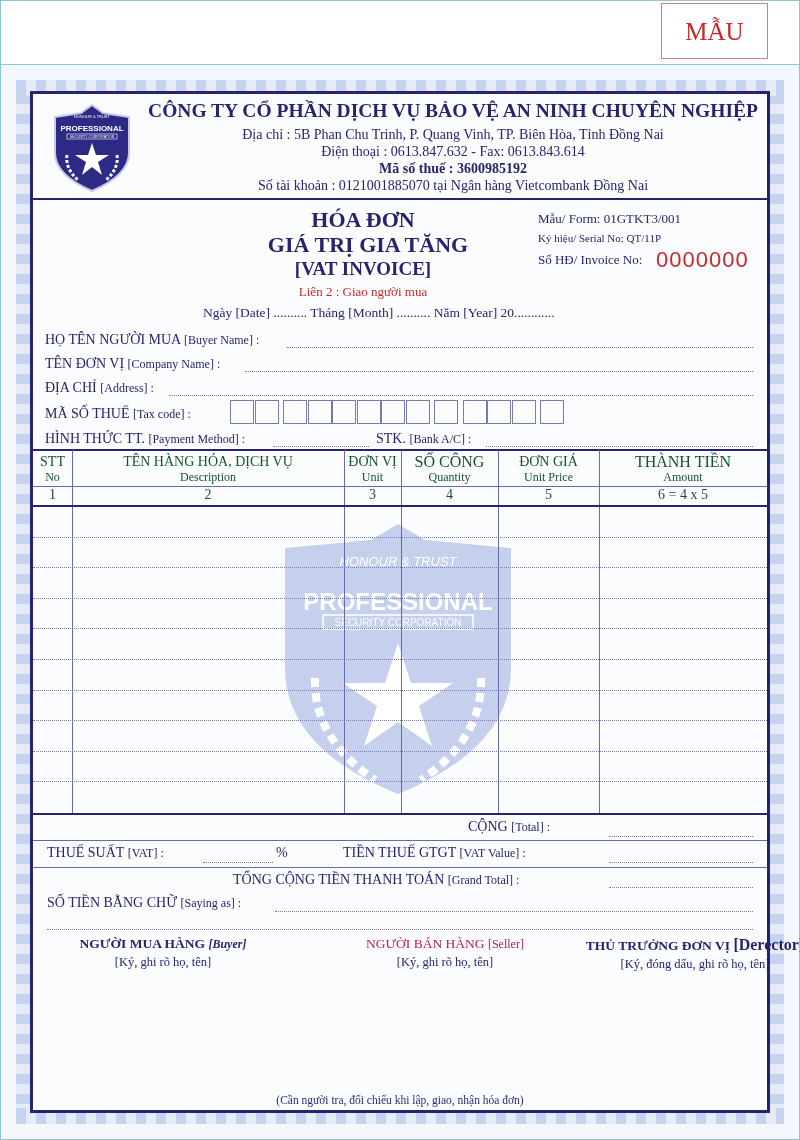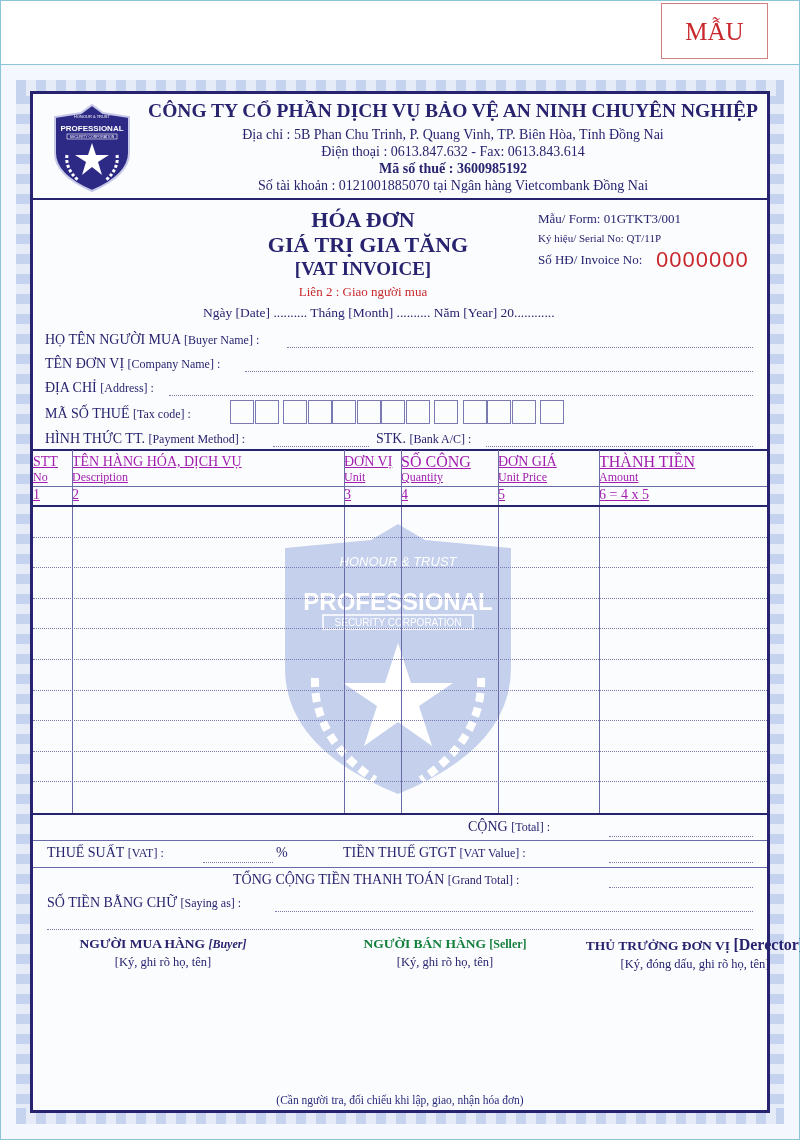--- a/index.html
+++ b/index.html
@@ -39,21 +39,21 @@
   .abs { position: absolute; }
   .hline { position: absolute; left: 0; right: 0; height: 0; border-top: 2px solid #28236e; }
   .hthin { position: absolute; left: 0; right: 0; height: 0; border-top: 1px solid #6b6aa8; }
   .dots { position: absolute; height: 0; border-top: 1px dotted #7a7ab0; }
   .company-name { left: 110px; top: 6px; width: 620px; text-align: center; font-size: 19.5px; font-weight: bold; color: #28236e; }
   .company-line { left: 110px; width: 620px; text-align: center; font-size: 14px; color: #28236e; }
   .title { text-align: center; font-weight: bold; color: #28236e; }
   .label { font-size: 14px; color: #28236e; white-space: nowrap; }
   .small { font-size: 12px; }
   .red { color: #c8282c; }
-  .cell-text { color: #a21caf; text-decoration: underline; }
+  .cell-text { text-align: center; color: #14532d; }
   .vline { position: absolute; width: 0; border-left: 1px solid #6b6aa8; }
   .taxbox { position: absolute; top: 0; width: 24px; height: 24px; border: 1px solid #7a7ab0; box-sizing: border-box; }
 </style>
 </head>
 <body>
 
 <div class="top-band"></div>
 <div class="stamp">MẪU</div>
 
 <div class="paper"></div>
@@ -247,21 +247,21 @@
   </div>
   <div class="dots" style="left:242px;right:14px;top:817px"></div>
   <div class="dots" style="left:14px;right:14px;top:835px"></div>
 
   <div id="signatures" class="abs" style="left:0;right:0;top:842px;height:40px">
       <div class="abs" style="left: 10px; width: 240px; top: 0px; text-align: center;">
         <div style="font-size: 13.5px; font-weight: bold; color: rgb(40, 35, 110);"><span>NGƯỜI MUA HÀNG</span> <span style="font-size: 12px; font-style: italic;">[Buyer]</span></div>
         <div style="font-size: 12.5px; margin-top: 3px; color: rgb(40, 35, 110);">[Ký, ghi rõ họ, tên]</div>
       </div>
       <div class="abs" style="left: 292px; width: 240px; top: 0px; text-align: center;">
-        <div style="font-size: 13.5px; font-weight: bold; color: #15803d;"><span>NGƯỜI BÁN HÀNG</span> <span style="font-size: 12px;">[Seller]</span></div>
+        <div style="font-size: 13.5px; font-weight: normal; color: #be185d;"><span>NGƯỜI BÁN HÀNG</span> <span style="font-size: 12px;">[Seller]</span></div>
         <div style="font-size: 12.5px; margin-top: 3px; color: rgb(40, 35, 110);">[Ký, ghi rõ họ, tên]</div>
       </div>
       <div class="abs" style="left: 542px; width: 240px; top: 0px; text-align: center;">
         <div style="font-size: 13.5px; font-weight: bold; color: rgb(40, 35, 110);"><span>THỦ TRƯỞNG ĐƠN VỊ</span> <span style="font-size: 16px;">[Derector]</span></div>
         <div style="font-size: 12.5px; margin-top: 3px; color: rgb(40, 35, 110);">[Ký, đóng dấu, ghi rõ họ, tên]</div>
       </div>
     </div>
 
   <div class="abs" style="left:0;right:0;top:1000px;text-align:center;font-size:11.5px">(Cần người tra, đối chiếu khi lập, giao, nhận hóa đơn)</div>
 </div>

